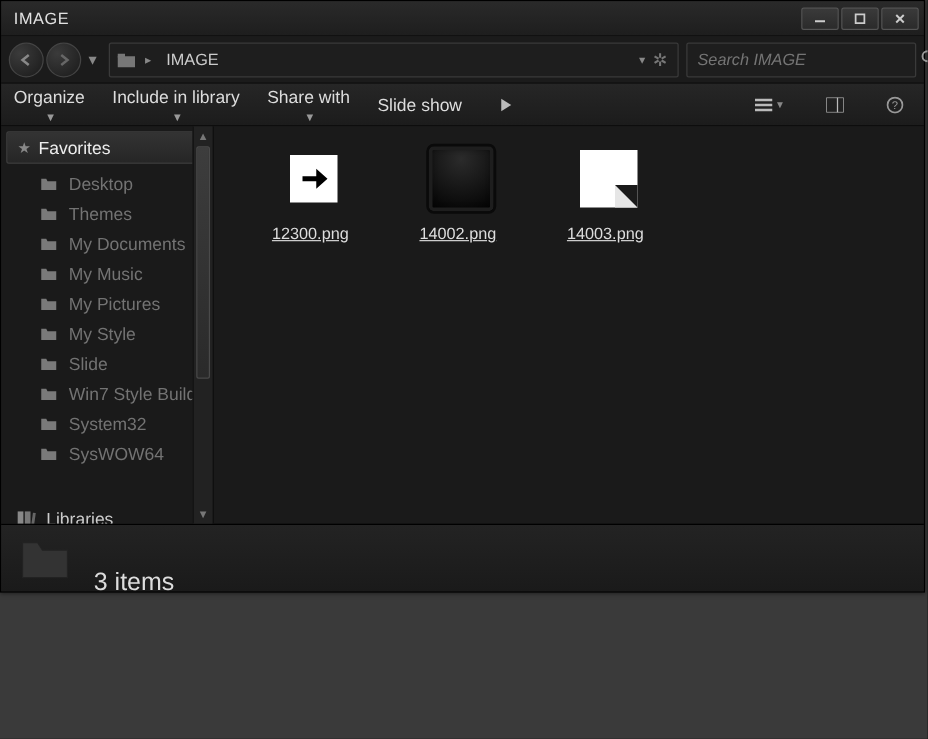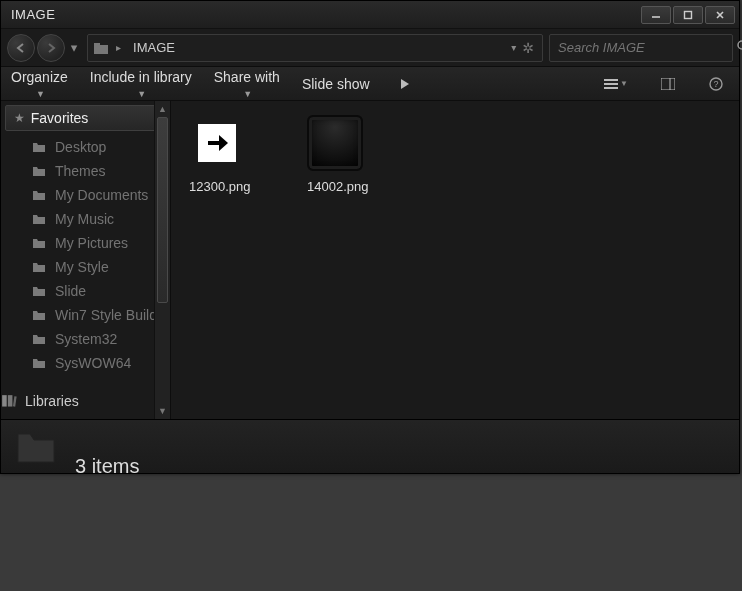--- a/index.html
+++ b/index.html
@@ -79,40 +79,40 @@
   .fav-header .star { color:#888; font-size:12px; }
   .tree { padding: 2px 0 8px 8px; }
   .tree-item { display:flex; align-items:center; gap:8px;
                padding: 4px 4px 4px 22px; color:#737373; font-size:14px;
                white-space: nowrap; overflow:hidden; }
   .tree-item .ico { width:16px; height:14px; display:inline-flex;
                     align-items:center; justify-content:center; color:#888;
                     flex-shrink:0; }
   .tree-item .ico svg { width:14px; height:12px; }
   .section-item { display:flex; align-items:center; gap:8px;
-                  padding: 4px 4px 4px 0; color:#ccc; font-size:14px;
-                  margin-top: 6px; }
+                  padding: 4px 4px 4px 12px; color:#ccc; font-size:14px;
+                  margin-top: 20px; }
   .section-item .ico { width:16px; height:14px; color:#888; }
   .vscroll { position:absolute; right:0; top:0; bottom:0; width:16px;
              background:#222; border-left:1px solid #111;
              display:flex; flex-direction:column; align-items:center; }
   .vscroll .arrow { height:16px; width:100%; display:flex;
                     align-items:center; justify-content:center; color:#777;
                     font-size:9px; }
   .vscroll .track { flex:1; width:100%; position:relative; }
   .vscroll .thumb { position:absolute; left:2px; right:2px; top:0;
                     height:65%; background:linear-gradient(#3d3d3d,#2a2a2a);
                     border:1px solid #4a4a4a; border-radius:2px; }
 
   
   .content { flex:1; background:#1a1a1a; padding: 14px 18px;
              overflow:auto; }
   .grid { display:flex; gap: 28px; }
   .file { width: 90px; display:flex; flex-direction:column;
-          align-items:flex-start; gap:8px; }
+          align-items:flex-end; gap:8px;text-decoration:underline; }
   .thumb-box { width: 56px; height: 56px; display:flex; align-items:center;
                justify-content:center; }
   .file .label { color:#ddd; font-size:13px; text-align:center; }
 
   .thumb-arrow { width:38px; height:38px; background:#fff; display:flex;
                  align-items:center; justify-content:center; }
   .thumb-arrow svg { width:26px; height:26px; }
 
   .thumb-frame { width:56px; height:56px; border-radius:6px;
                  background: radial-gradient(circle at 50% 20%, #2b2b2b, #000);
@@ -374,20 +374,26 @@
               </div>
             </div>
             <span class="label">12300.png</span>
           </div>
           <div class="file">
             <div class="thumb-box">
               <div class="thumb-frame"></div>
             </div>
             <span class="label">14002.png</span>
           </div>
+          <div class="file">
+            <div class="thumb-box">
+              <div class="thumb-paper"></div>
+            </div>
+            <span class="label">14003.png</span>
+          </div>
         </div>
     </div>
 
   </div>
 
   <div class="details">
     <span class="big-folder">
       <svg viewBox="0 0 40 34">
           <path d="M2 8 L2 32 L38 32 L38 10 L18 10 L14 4 L2 4 Z" fill="#333" stroke="#222"></path>
         </svg>

